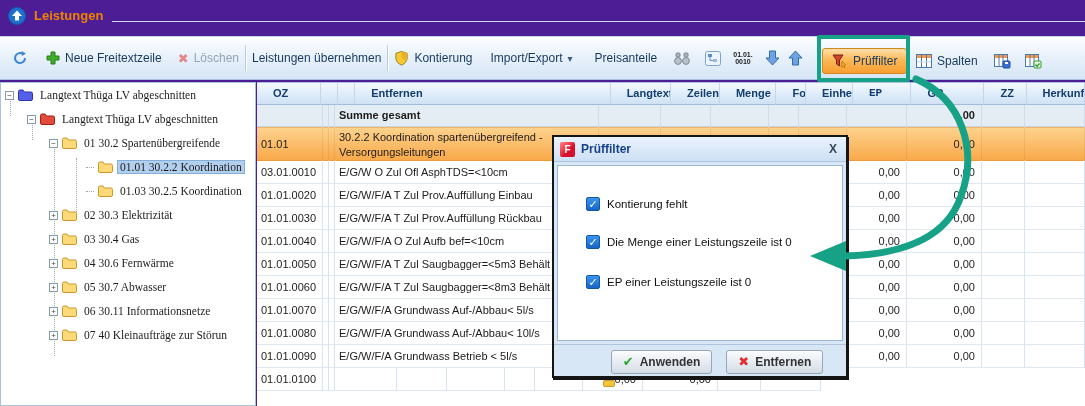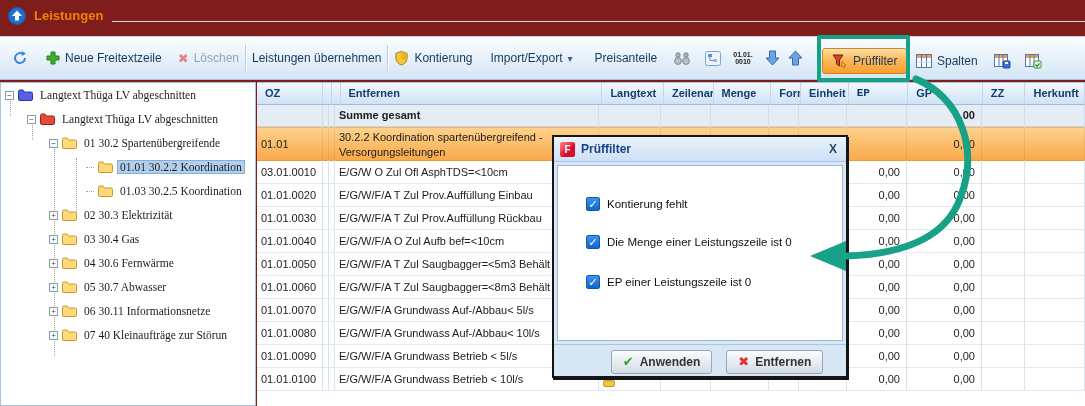--- a/index.html
+++ b/index.html
@@ -1,17 +1,17 @@
 <!DOCTYPE html>
 <html><head>
 <meta charset="utf-8">
 <style>
   html,body{margin:0;padding:0;background:#fff;}
   .page{position:relative;width:1085px;height:406px;overflow:hidden;
-        font-family:"Liberation Sans","DejaVu Sans",sans-serif;color:#1c1c1c;background:#7f1d1d;}
+        font-family:"Liberation Sans","DejaVu Sans",sans-serif;color:#1c1c1c;background:#4c1d95;}
   
   .app-header{position:absolute;left:0;top:0;width:1085px;height:32px;}
   .collapse-ic{position:absolute;left:8px;top:7px;width:18px;height:18px;}
   .app-title{position:absolute;left:34px;top:8px;font-size:13px;font-weight:bold;color:#f08200;}
   .header-rule{position:absolute;left:112px;top:21px;width:973px;height:0;border-top:1px solid #ccd9e8;}
   
   .toolbar{position:absolute;left:0;top:36px;width:1085px;height:44px;box-sizing:border-box;
     background:linear-gradient(#fdfeff,#e9f2fb 45%,#d5e5f5);
     border-top:1px solid #c3d5ea;border-bottom:1px solid #a9c3de;
     display:flex;align-items:center;font-size:12px;color:#17395f;}
@@ -35,21 +35,21 @@
     display:inline-flex;align-items:center;justify-content:center;font-size:8px;line-height:7px;color:#445;flex:0 0 9px;}
   .stub{width:8px;border-top:1px dotted #9aa7b5;}
   .tlabel{padding:1px 3px;font-family:Liberation Serif, serif;}
   .tree-item.selected .tlabel{background:#b3cfee;border:1px solid #84aeda;padding:0 2px;}
   .guide{position:absolute;width:0;border-left:1px dotted #9aa7b5;}
   
   .grid-panel{position:absolute;left:257px;top:82px;width:828px;height:324px;box-sizing:border-box;
     border-top:1px solid #a9c3de;background:#fff;overflow:hidden;font-size:11px;}
   .grow{display:flex;}
   .cell{box-sizing:border-box;overflow:hidden;white-space:nowrap;}
-  .hrow .cell{height:22px;line-height:21px;font-weight:bold;color:#123d6e;padding-left:8px;
+  .hrow .cell{height:22px;line-height:21px;font-weight:bold;color:#123d6e;padding-left:16px;
     background:linear-gradient(#f3f8fe,#dcebf9 60%,#cfe2f4);
     border-right:1px solid #c3d6ec;border-bottom:1px solid #9fbcd9;}
   .sumrow .cell{height:22px;line-height:21px;background:#e4ecf4;font-weight:bold;
     border-right:1px solid #cfdcea;border-bottom:1px solid #c7d6e6;padding-left:4px;}
   .grouprow .cell{height:34px;background:linear-gradient(#fdd28d,#f9a94a);
     border-right:1px solid rgba(0,0,0,0.06);border-top:1px solid #f3b45f;border-bottom:1px solid #ec9c34;
     line-height:33px;padding-left:4px;}
   .grouprow .wrap2{line-height:15px;padding-top:2px;white-space:normal;}
   .datarow .cell{height:23px;line-height:22px;background:#fff;
     border-right:1px solid #d8e3f0;border-bottom:1px solid #dfe8f3;padding-left:4px;}
@@ -469,21 +469,20 @@
         <div class="cell" style="width: 48px;"></div>
         <div class="cell num" style="width: 60px;">0,00</div>
         <div class="cell num" style="width: 75px;">0,00</div>
         <div class="cell" style="width: 43px;"></div>
         <div class="cell" style="width: 60px;"></div>
       </div>
       <div class="grow datarow">
         <div class="cell" style="width: 66px;">01.01.0100</div>
         <div class="cell" style="width: 6px;"></div>
         <div class="cell" style="width: 6px;"></div>
-        <div class="cell" style="width: 264px;">E/G/W/F/A Grundwass Betrieb &lt; 10l/s</div>
         <div class="cell" style="width: 62px;"></div>
         <div class="cell" style="width: 50px;"></div>
         <div class="cell" style="width: 58px;"></div>
         <div class="cell" style="width: 30px;"></div>
         <div class="cell" style="width: 48px;"></div>
         <div class="cell num" style="width: 60px;">0,00</div>
         <div class="cell num" style="width: 75px;">0,00</div>
         <div class="cell" style="width: 43px;"></div>
         <div class="cell" style="width: 60px;"></div>
       </div>

